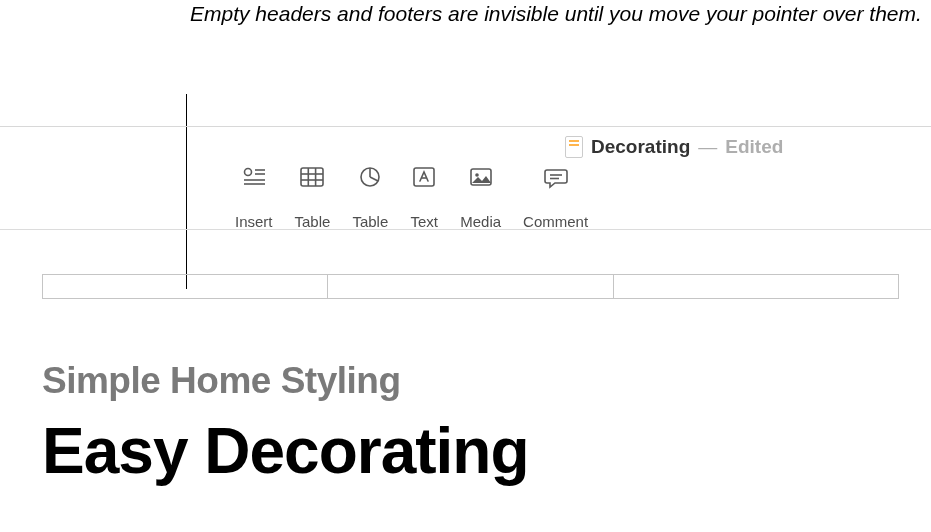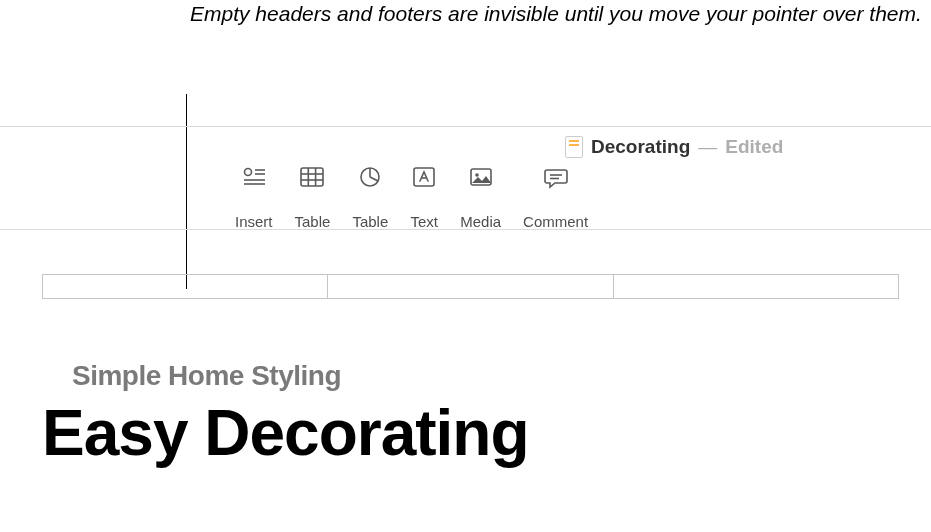--- a/index.html
+++ b/index.html
@@ -113,32 +113,31 @@
       flex: 1;
       border-right: 1px solid #c5c5c5;
     }
     .header-cell:last-child { border-right: none; }
     .doc-body {
       position: absolute;
       top: 360px;
       left: 42px;
     }
     .subtitle {
-      font-size: 28px;
+      font-size: 37px;
       font-weight: 600;
       color: #7a7a7a;
       letter-spacing: -0.5px;
-      margin-left: 30px;
     }
     .title {
       font-size: 64px;
       font-weight: 800;
       color: #000;
       letter-spacing: -1px;
-      margin-top: 4px;
+      margin-top: 12px;
     }
   </style>
 </head>
 <body>
 
 <div class="callout-text">Empty headers and footers are invisible until you move your pointer over them.</div>
 <div class="callout-line"></div>
 
 <div class="titlebar">
   <div class="titlebar-inner">

